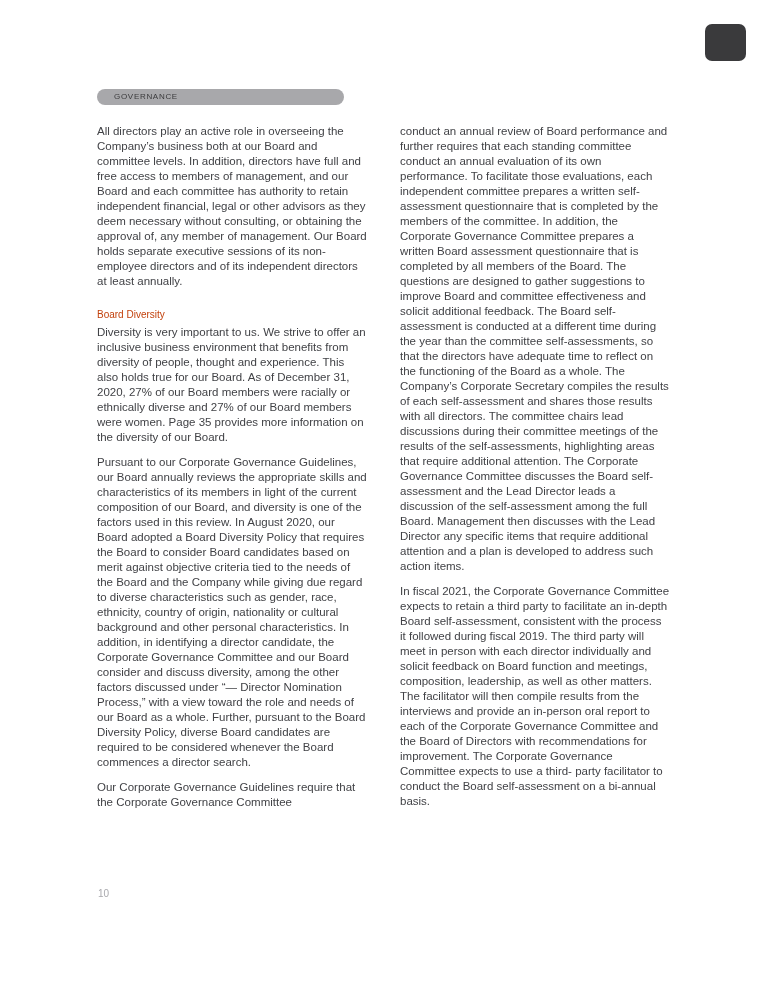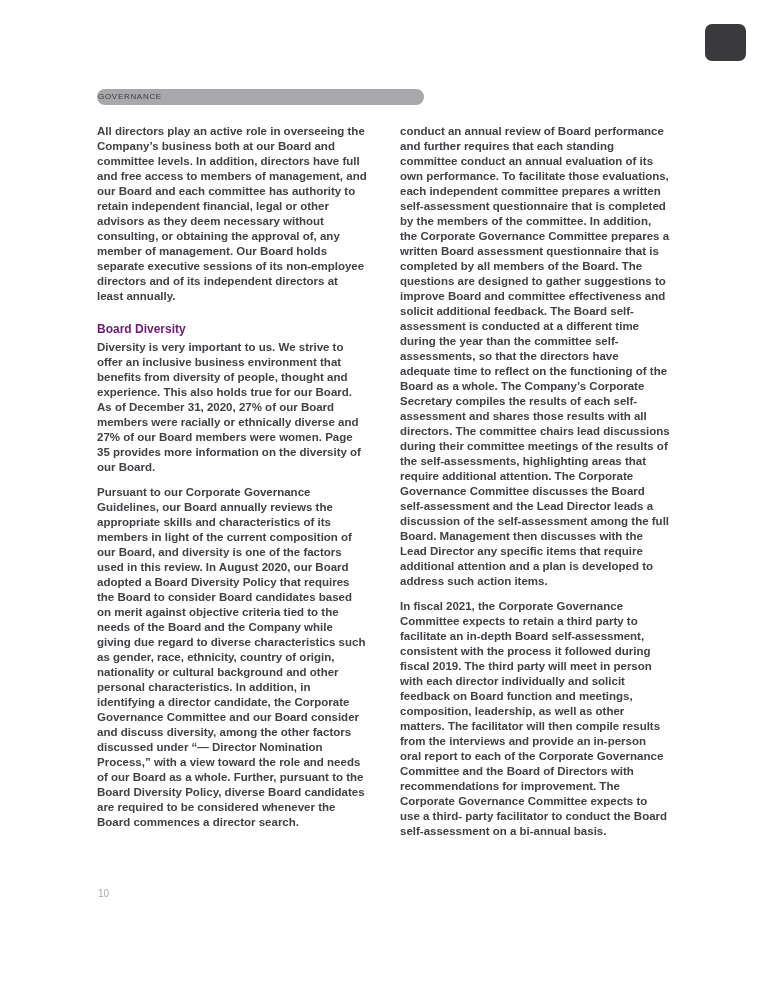--- a/index.html
+++ b/index.html
@@ -20,27 +20,27 @@
     right: 22px;
     width: 41px;
     height: 37px;
     background: #3a3a3c;
     border-radius: 7px;
   }
   .banner {
     position: absolute;
     top: 89px;
     left: 97px;
-    width: 327px;
+    width: 247px;
     height: 16px;
     background: #a8a8ab;
     border-radius: 8px;
     display: flex;
     align-items: center;
-    padding-left: 1px;
+    padding-left: 17px;
   }
   .banner-label {
     font-size: 8px;
     line-height: 8px;
     letter-spacing: 0.7px;
     color: #3a3a3c;
     font-weight: 400;
   }
   .columns {
     position: absolute;
@@ -49,27 +49,27 @@
     width: 574px;
     display: flex;
     gap: 33px;
   }
   .col {
     width: 270px;
     font-size: 11.5px;
     line-height: 15px;
     text-align: left;
   }
-  .col p { margin: 0 0 10px 0; font-weight: bold; }
+  .col p { margin: 0 0 10px 0; }
   .col p:last-child { margin-bottom: 0; }
   h2.section-heading {
-    color: #701a75;
-    font-size: 12px;
+    color: #c2410c;
+    font-size: 10px;
     line-height: 17px;
-    font-weight: 700;
+    font-weight: 400;
     margin: 17px 0 2px 0;
   }
   .page-number {
     position: absolute;
     left: 98px;
     top: 888px;
     font-size: 10px;
     color: #a9a9ad;
   }
 </style>
@@ -86,20 +86,21 @@
 
   <div class="columns">
 
     <div class="col">
       <p>All directors play an active role in overseeing the Company’s business both at our Board and committee levels. In addition, directors have full and free access to members of management, and our Board and each committee has authority to retain independent financial, legal or other advisors as they deem necessary without consulting, or obtaining the approval of, any member of management. Our Board holds separate executive sessions of its non-employee directors and of its independent directors at least annually.</p>
 
       <h2 class="section-heading">Board Diversity</h2>
       <p>Diversity is very important to us. We strive to offer an inclusive business environment that benefits from diversity of people, thought and experience. This also holds true for our Board. As of December 31, 2020, 27% of our Board members were racially or ethnically diverse and 27% of our Board members were women. Page 35 provides more information on the diversity of our Board.</p>
       <p>Pursuant to our Corporate Governance Guidelines, our Board annually reviews the appropriate skills and characteristics of its members in light of the current composition of our Board, and diversity is one of the factors used in this review. In August 2020, our Board adopted a Board Diversity Policy that requires the Board to consider Board candidates based on merit against objective criteria tied to the needs of the Board and the Company while giving due regard to diverse characteristics such as gender, race, ethnicity, country of origin, nationality or cultural background and other personal characteristics. In addition, in identifying a director candidate, the Corporate Governance Committee and our Board consider and discuss diversity, among the other factors discussed under “— Director Nomination Process,” with a view toward the role and needs of our Board as a whole. Further, pursuant to the Board Diversity Policy, diverse Board candidates are required to be considered whenever the Board commences a director search.</p>
 
+      <p>Our Corporate Governance Guidelines require that the Corporate Governance Committee</p>
     </div>
 
     <div class="col">
       <p>conduct an annual review of Board performance and further requires that each standing committee conduct an annual evaluation of its own performance. To facilitate those evaluations, each independent committee prepares a written self-assessment questionnaire that is completed by the members of the committee. In addition, the Corporate Governance Committee prepares a written Board assessment questionnaire that is completed by all members of the Board. The questions are designed to gather suggestions to improve Board and committee effectiveness and solicit additional feedback. The Board self-assessment is conducted at a different time during the year than the committee self-assessments, so that the directors have adequate time to reflect on the functioning of the Board as a whole. The Company’s Corporate Secretary compiles the results of each self-assessment and shares those results with all directors. The committee chairs lead discussions during their committee meetings of the results of the self-assessments, highlighting areas that require additional attention. The Corporate Governance Committee discusses the Board self-assessment and the Lead Director leads a discussion of the self-assessment among the full Board. Management then discusses with the Lead Director any specific items that require additional attention and a plan is developed to address such action items.</p>
       <p>In fiscal 2021, the Corporate Governance Committee expects to retain a third party to facilitate an in-depth Board self-assessment, consistent with the process it followed during fiscal 2019. The third party will meet in person with each director individually and solicit feedback on Board function and meetings, composition, leadership, as well as other matters. The facilitator will then compile results from the interviews and provide an in-person oral report to each of the Corporate Governance Committee and the Board of Directors with recommendations for improvement. The Corporate Governance Committee expects to use a third- party facilitator to conduct the Board self-assessment on a bi-annual basis.</p>
     </div>
 
   </div>
 
   <div class="page-number">10</div>

